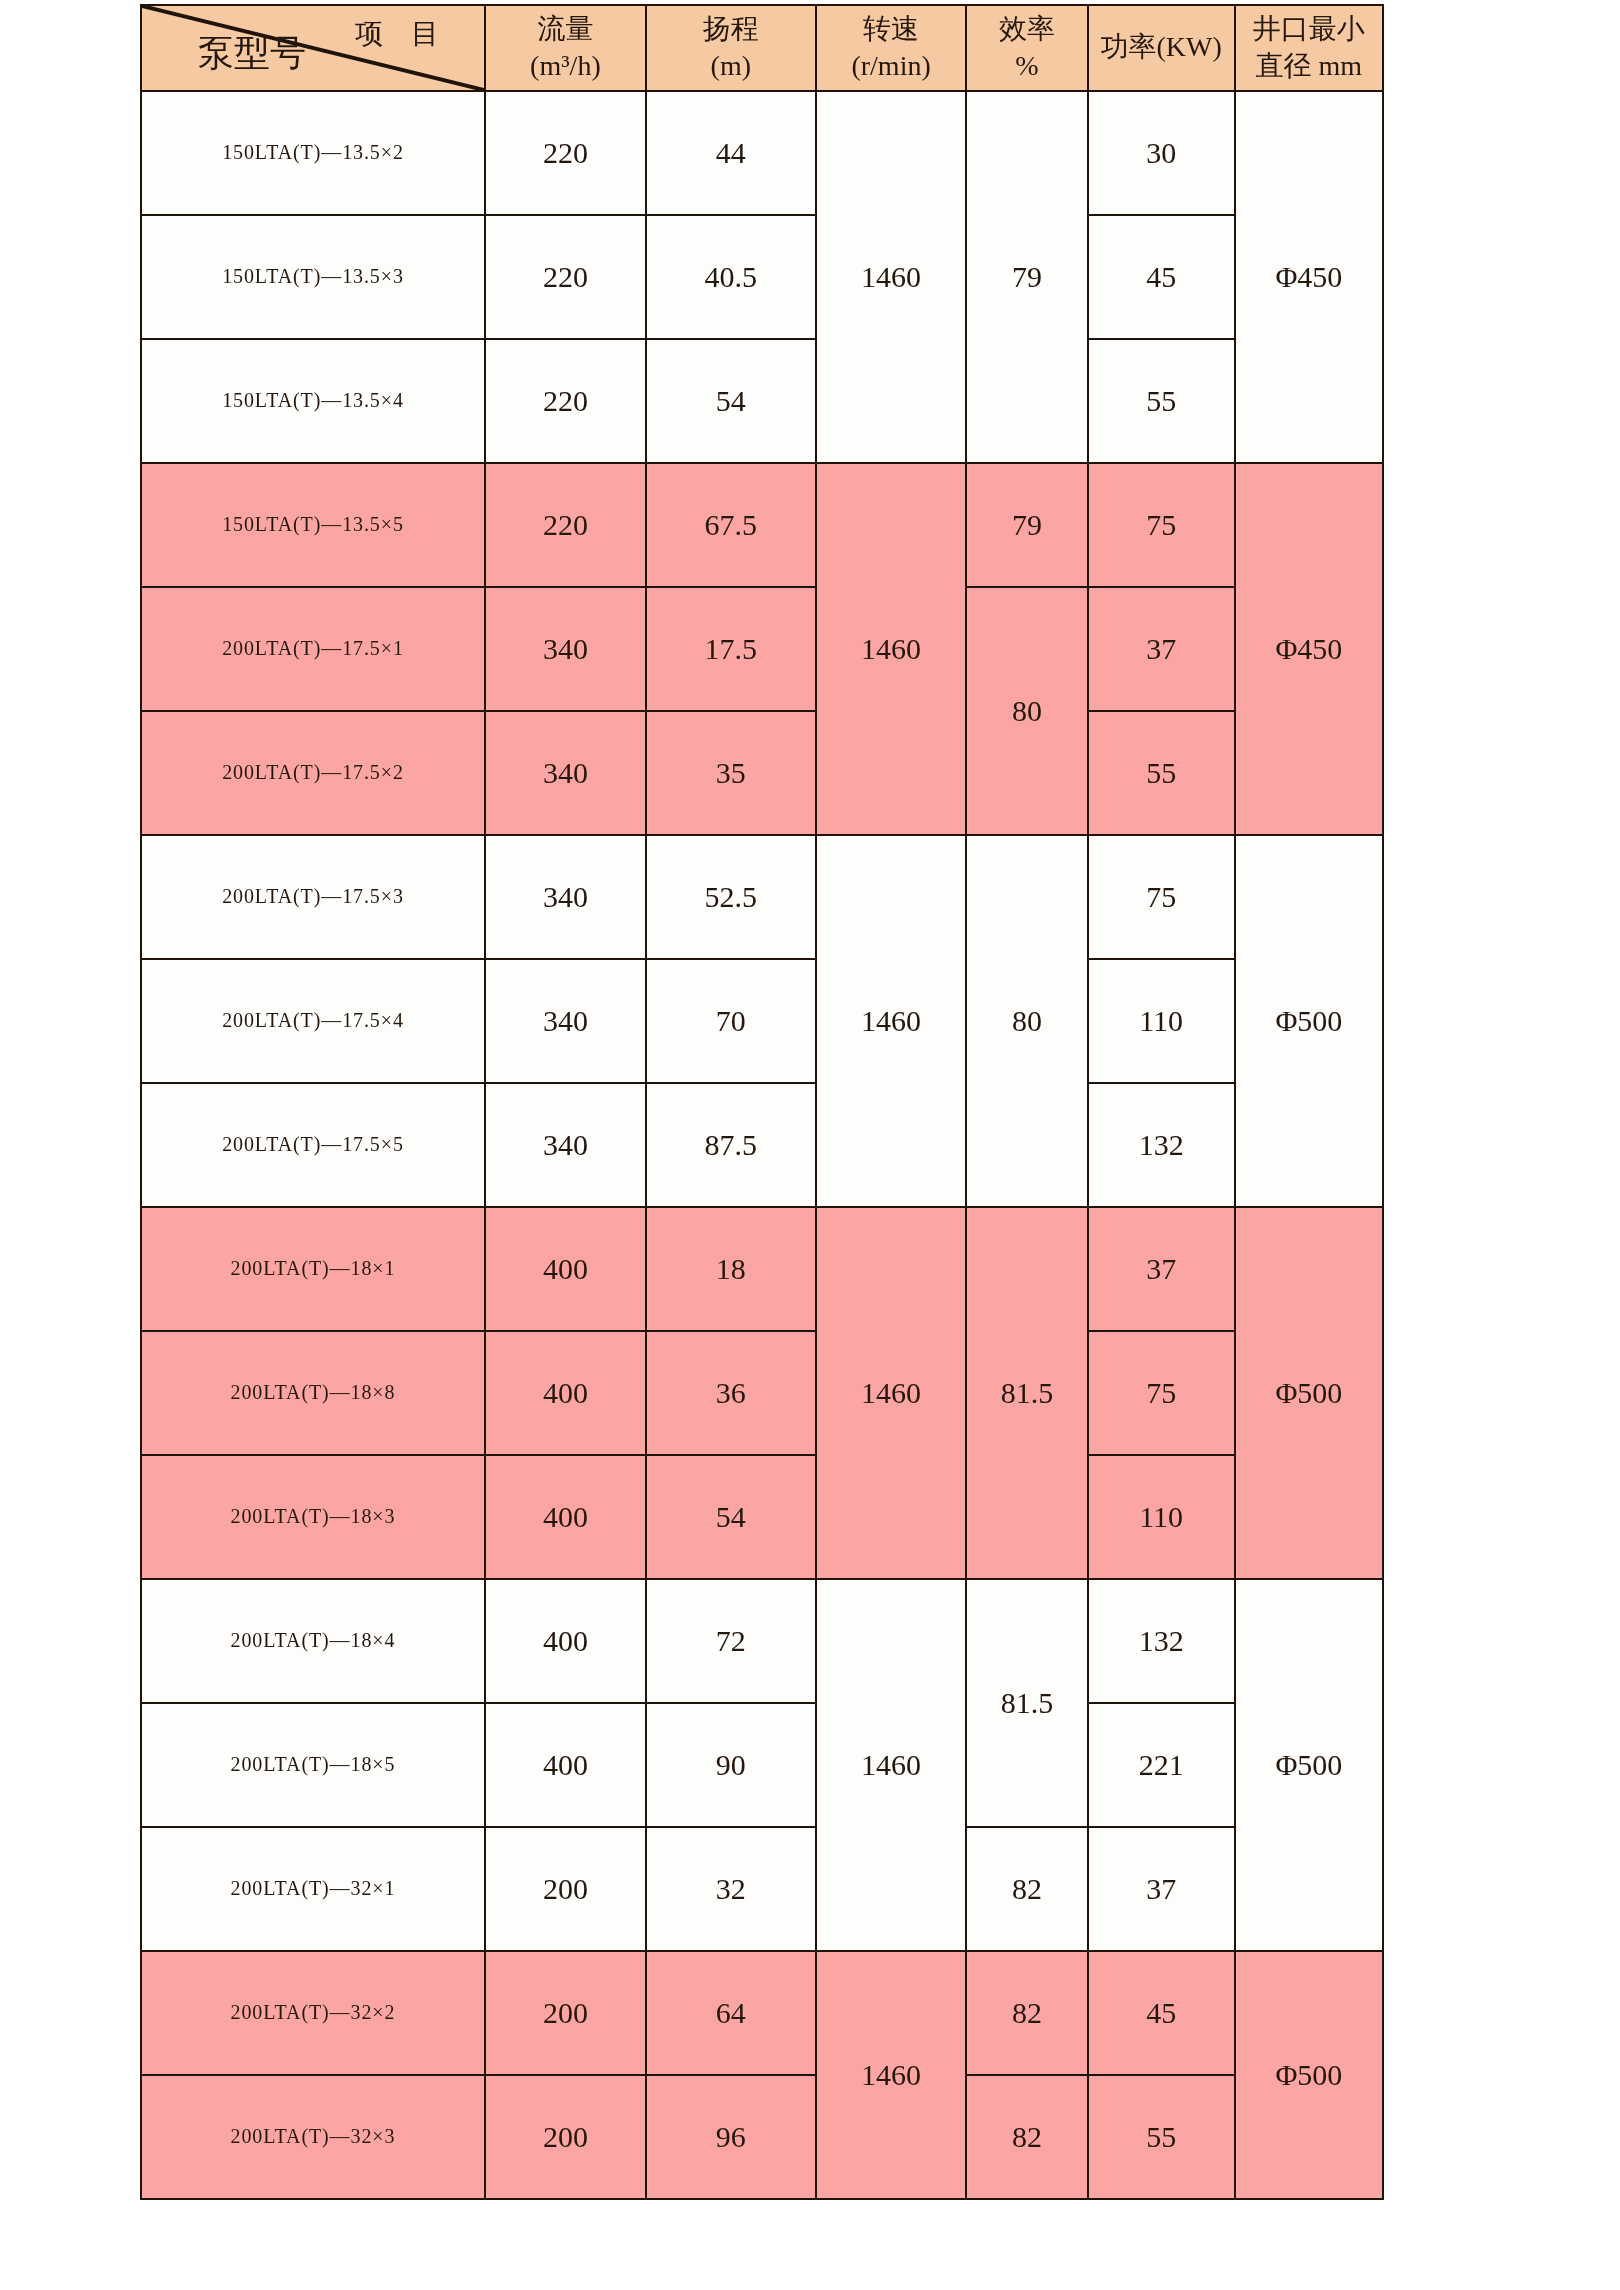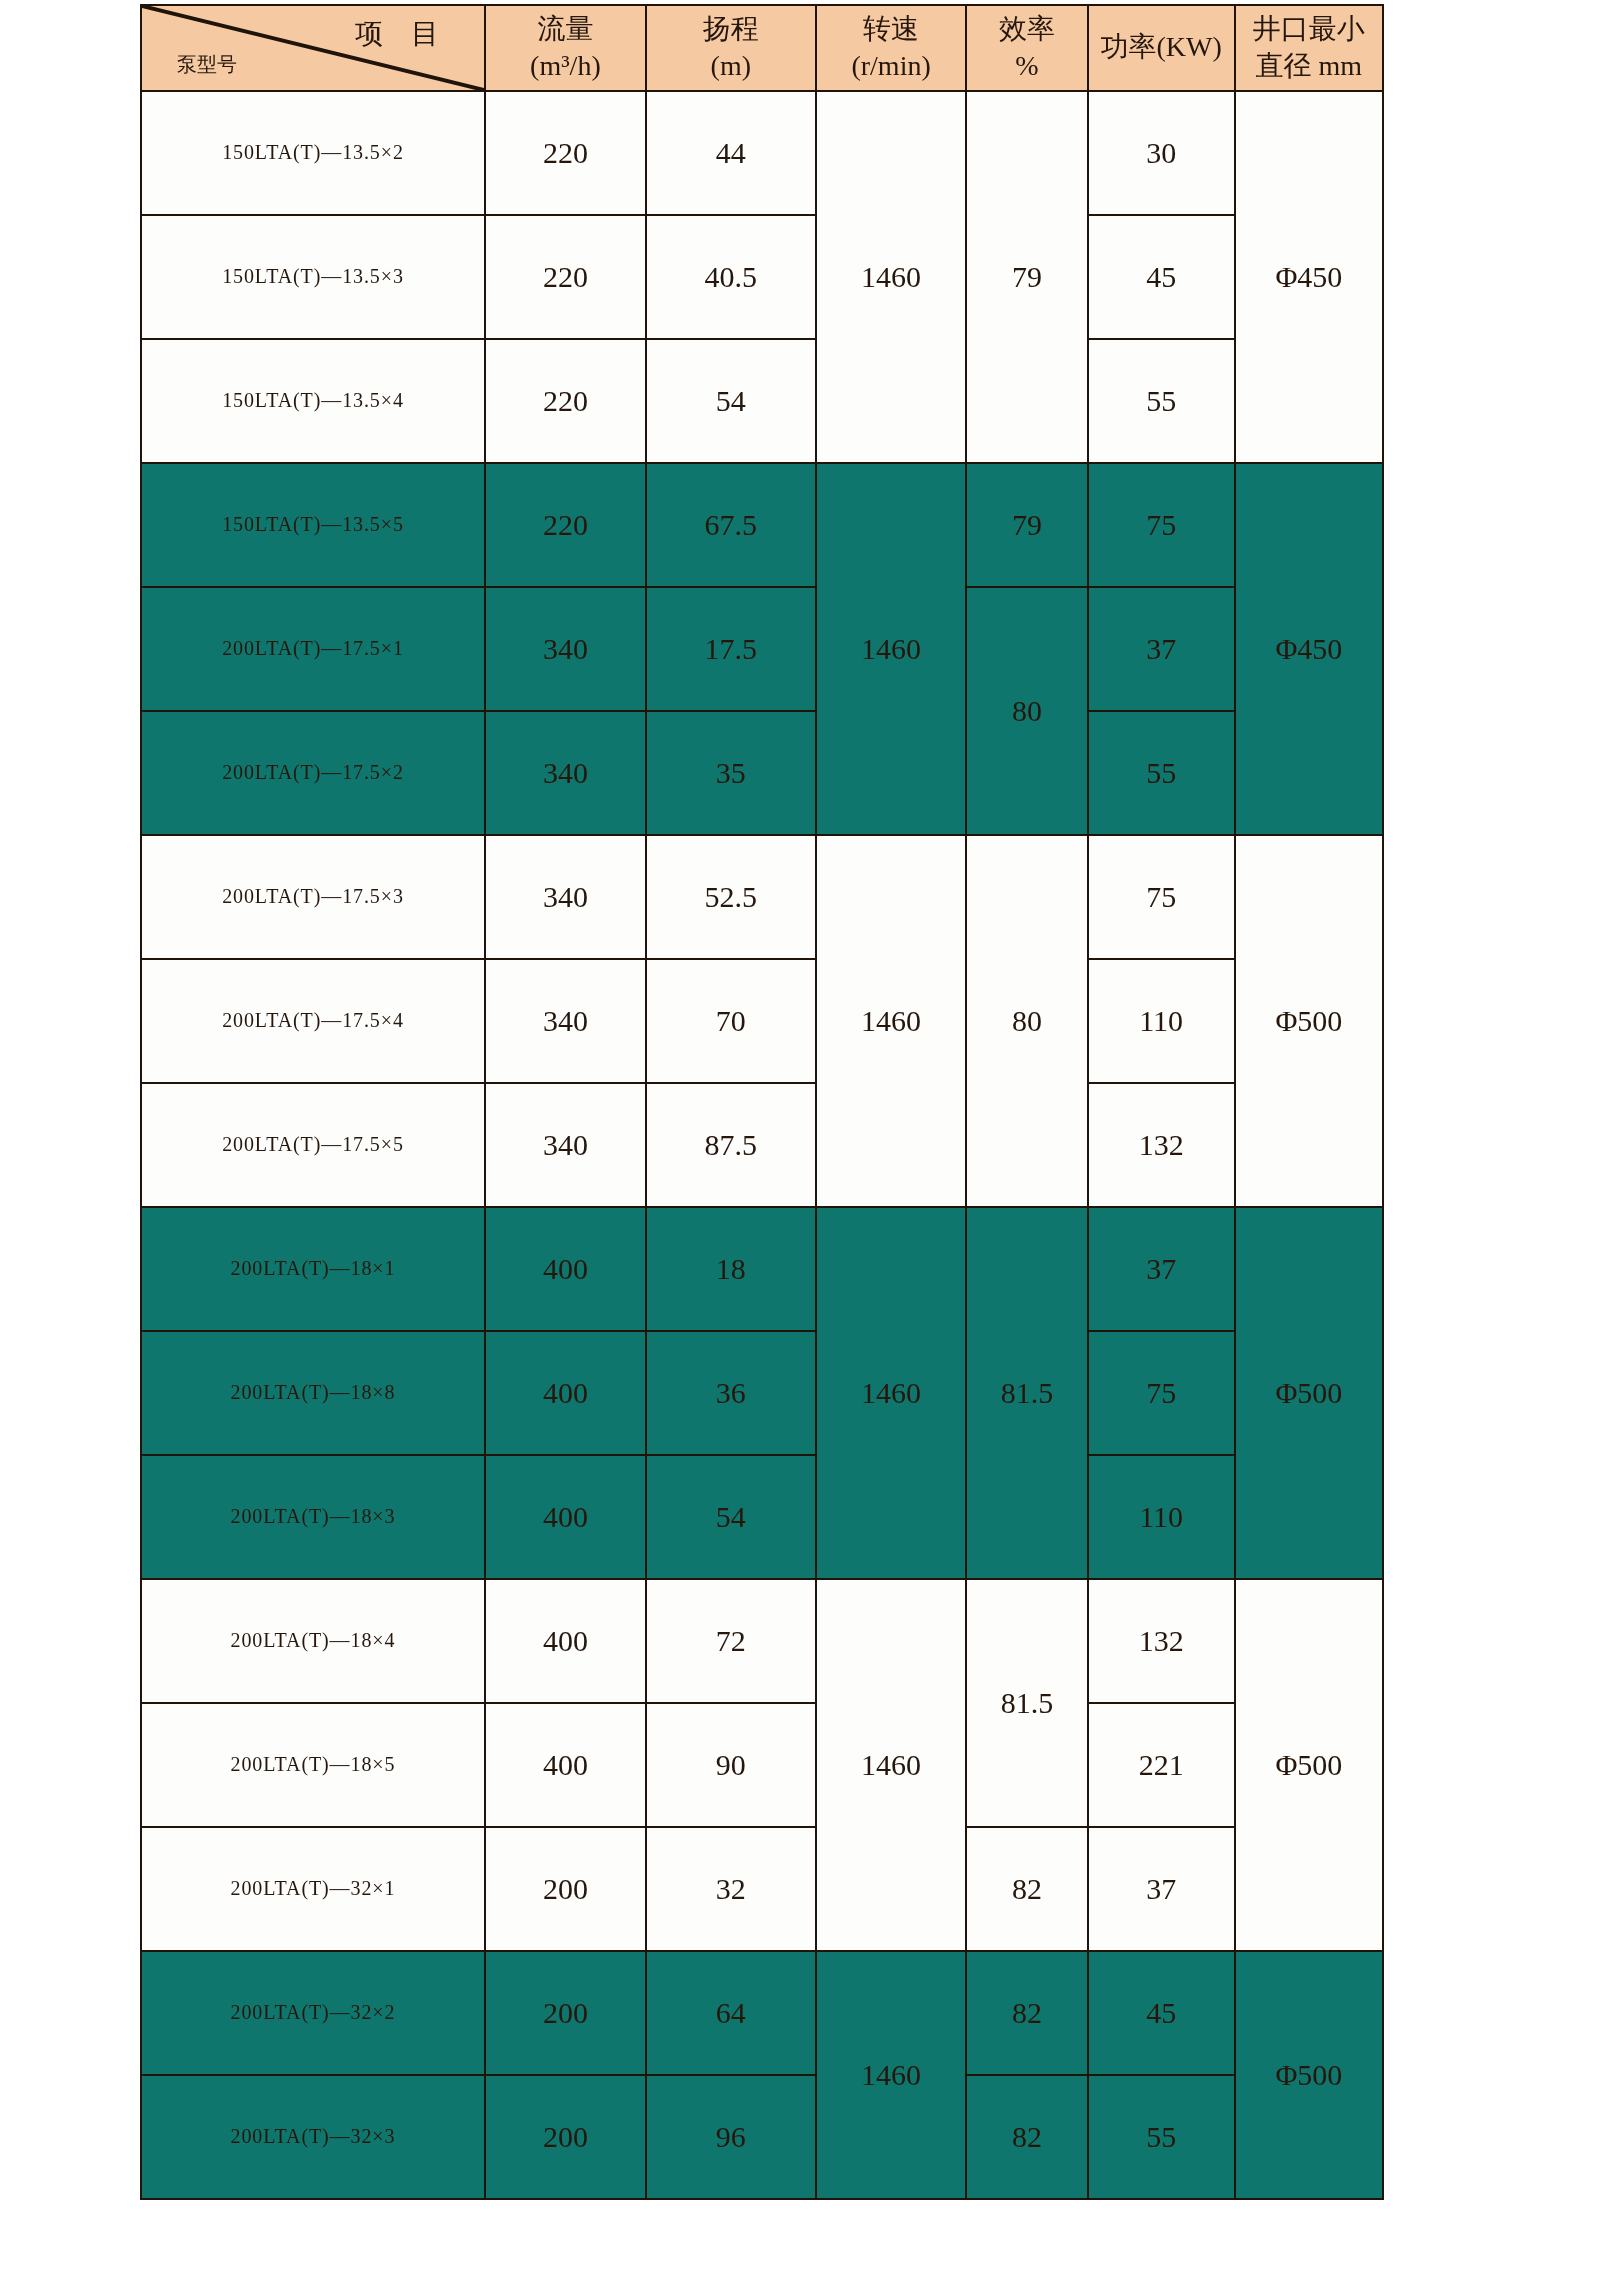--- a/index.html
+++ b/index.html
@@ -30,32 +30,32 @@
   tbody tr { height: 124px; }
   thead th {
     background: #f5caa2;
     font-weight: normal;
     font-size: 28px;
     line-height: 1.32;
   }
   tbody td { font-size: 30px; }
   td.model { font-size: 20px; letter-spacing: 0.9px; }
   tr.white  > td { background: #fdfdfc; }
-  tr.orange > td { background: #0f766e; }
+  tr.orange > td { background: #fca5a5; }
   .hline { display: block; }
   th.corner { position: relative; padding: 0; }
   .diag {
     position: absolute;
     left: 0; top: 0;
     width: 100%; height: 100%;
     display: block;
   }
   .diag line { stroke: #20140a; stroke-width: 4.5; }
   .corner-item  { position: absolute; top: 10.7px;  right: 45px; font-size: 28px; }
-  .corner-model { position: absolute; left: 35px; bottom: 12.5px; font-size: 20px; }
+  .corner-model { position: absolute; left: 56px; bottom: 12.5px; font-size: 36px; }
 </style>
 </head>
 <body>
 
 <div class="page">
   <table class="pump">
     <colgroup>
       <col style="width:380px">
         <col style="width:174px">
         <col style="width:187px">

